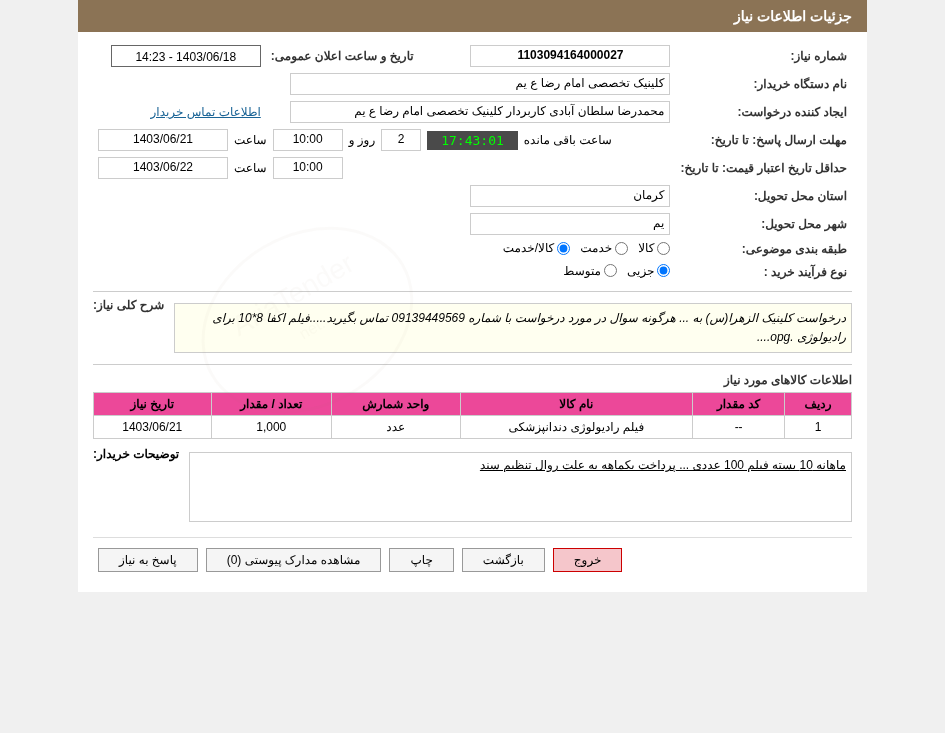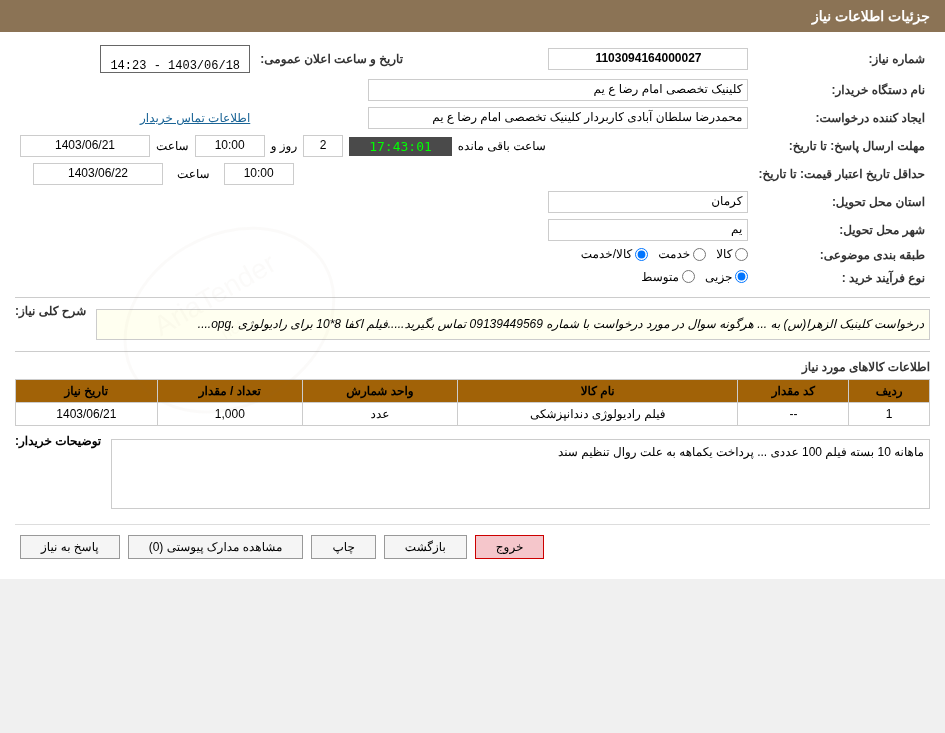--- a/index.html
+++ b/index.html
@@ -3,21 +3,21 @@
   <meta charset="utf-8">
   <style>
     * { box-sizing: border-box; margin: 0; padding: 0; }
     body {
       font-family: Tahoma, Arial, sans-serif;
       font-size: 12px;
       background: #f0f0f0;
       direction: rtl;
     }
     .page-container {
-      width: 945px;
+      width: 789px;
       margin: 0 auto;
       background: #fff;
       border-radius: 30px;
     }
     .header-bar {
       background: #8B7355;
       color: white;
       padding: 8px 15px;
       text-align: right;
       font-size: 14px;
@@ -62,21 +62,21 @@
       margin: 5px 0;
     }
     .link-style {
       color: #1a6496;
       text-decoration: underline;
       cursor: pointer;
     }
     .countdown-box {
       background: #4a4a4a;
       color: #00ff00;
-      padding: 2px 20px;
+      padding: 2px 14px;
       font-family: monospace;
       font-size: 13px;
       display: inline-block;
     }
     .radio-group {
       display: inline-flex;
       flex-direction: row-reverse;
       gap: 10px;
       align-items: center;
     }
@@ -101,21 +101,21 @@
       color: #333;
       margin: 8px 0 4px 0;
       text-align: right;
     }
     .goods-table {
       width: 100%;
       border-collapse: collapse;
       margin: 5px 0;
     }
     .goods-table th {
-      background: #a16207;
+      background: #ec4899;
       border: 1px solid #ccc;
       padding: 4px 8px;
       text-align: center;
       font-weight: bold;
     }
     .goods-table td {
       border: 1px solid #ccc;
       padding: 4px 8px;
       text-align: center;
     }
@@ -194,27 +194,26 @@
       position: relative;
     }
     .payment-note {
       font-size: 11px;
       color: #555;
       text-align: right;
       margin: 3px 0;
     }
     .date-input-box {
       border: 1px solid #666;
-      padding: 13px 6px;
+      padding: 4px 6px;
       background: #fff;
       height: 22px;
       display: inline-block;
       min-width: 150px;
       text-align: center;
-      font-family: Liberation Mono, monospace;
     }
   </style>
 </head>
 <body>
 
 <div class="page-container">
 
   <div class="header-bar">
     <span>جزئیات اطلاعات نیاز</span>
   </div>
@@ -271,21 +270,21 @@
             <div class="input-field" style="width:40px;text-align:center;">2</div>
             <div class="countdown-box">17:43:01</div>
             <span>ساعت باقی مانده</span>
           </div>
         </td>
       </tr>
 
       <tr>
         <td class="label-cell">حداقل تاریخ اعتبار قیمت: تا تاریخ:</td>
         <td class="value-cell" colspan="4">
-          <div style="display:flex;flex-direction:row-reverse;align-items:center;gap:14px;margin-left:13px;">
+          <div style="display:flex;flex-direction:row-reverse;align-items:center;gap:6px;">
             <div class="input-field input-date" style="text-align:center;">1403/06/22</div>
             <span>ساعت</span>
             <div class="input-field input-time" style="text-align:center;">10:00</div>
           </div>
         </td>
       </tr>
 
       <tr>
         <td class="label-cell">استان محل تحویل:</td>
         <td class="value-cell" colspan="4">
@@ -369,21 +368,21 @@
             <td>فیلم رادیولوژی دندانپزشکی</td>
             <td>عدد</td>
             <td>1,000</td>
             <td>1403/06/21</td>
           </tr>
         </tbody>
     </table>
 
     <div class="tozihat-row" style="margin-top:8px;">
       <div class="tozihat-label">توضیحات خریدار:</div>
-      <div class="tozihat-box" style="flex:1;">
+      <div class="tozihat-box" style="flex:1;text-decoration:underline;">
         <span>ماهانه 10 بسته فیلم 100 عددی ... پرداخت یکماهه به علت روال تنظیم سند</span>
       </div>
     </div>
 
     <div class="bottom-buttons">
       <button class="btn">پاسخ به نیاز</button>
       <button class="btn">مشاهده مدارک پیوستی (0)</button>
       <button class="btn">چاپ</button>
       <button class="btn">بازگشت</button>
       <button class="btn btn-exit">خروج</button>

